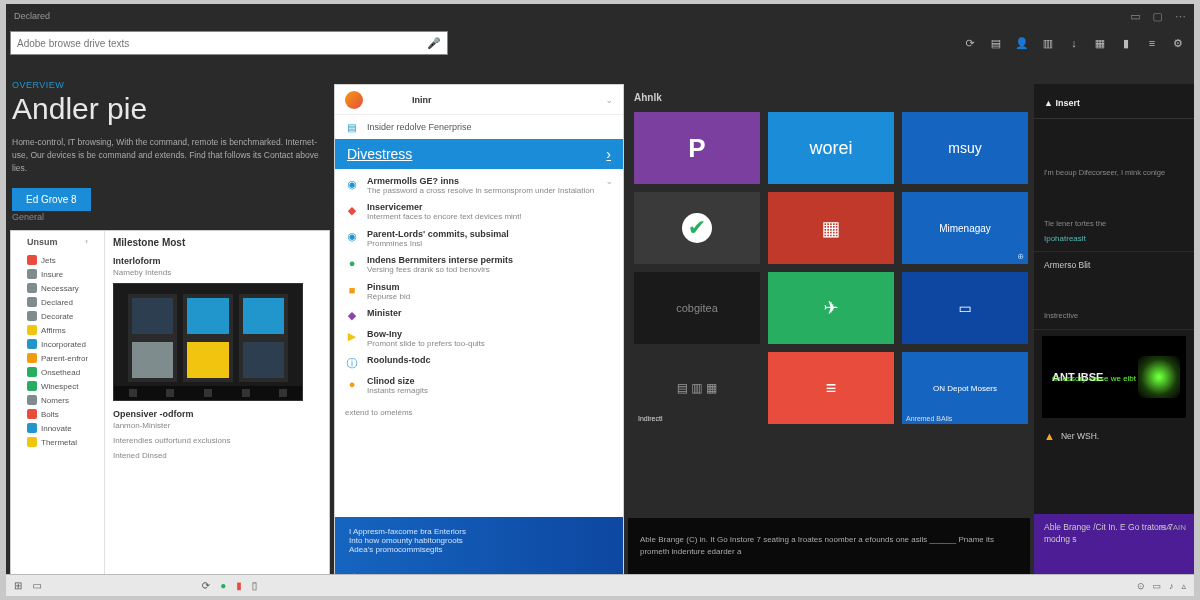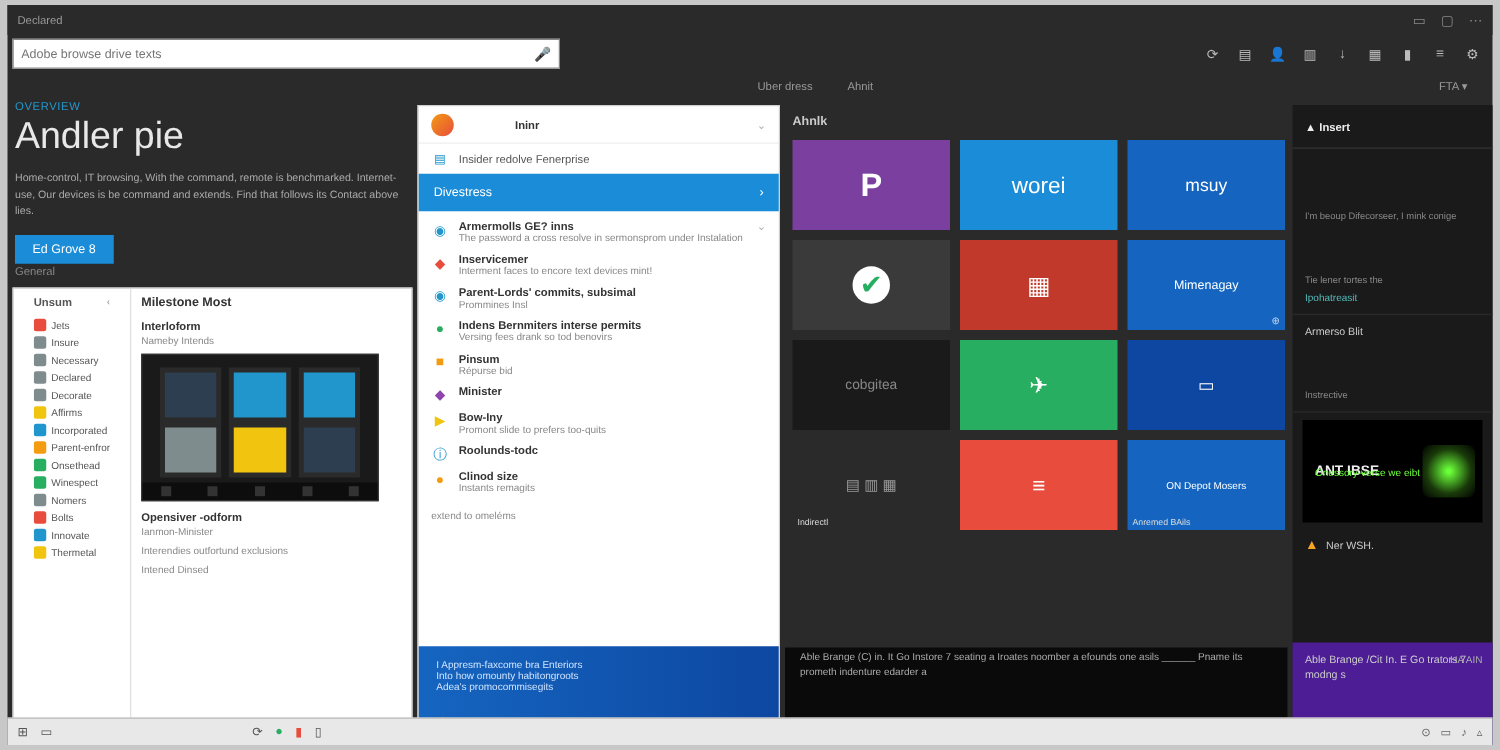--- a/index.html
+++ b/index.html
@@ -52,40 +52,40 @@
 .lp-thumb-bar span { width: 8px; height: 8px; background: #333; }
 
 
 .mid-panel { position: absolute; left: 328px; top: 80px; width: 290px; bottom: 0; background: #fff; border: 1px solid #d0d0d0; }
 .mid-head { height: 30px; display: flex; align-items: center; padding: 0 10px; border-bottom: 1px solid #eee; gap: 8px; }
 .mid-head .avatar { width: 18px; height: 18px; border-radius: 50%; background: linear-gradient(135deg,#f39c12,#e74c3c); flex-shrink: 0; }
 .mid-head .label { font-size: 9px; color: #333; font-weight: 600; margin-left: 41px; }
 .mid-head .chev { margin-left: auto; color: #aaa; font-size: 9px; }
 .mid-row { display: flex; align-items: center; gap: 8px; padding: 5px 10px; font-size: 9px; color: #555; }
 .mid-row .ico { width: 14px; height: 14px; display: inline-flex; align-items: center; justify-content: center; font-size: 10px; flex-shrink: 0; }
-.mid-promo { background: #1a8cd8; color: #fff; height: 30px; display: flex; align-items: center; padding: 0 12px; font-size: 10px; justify-content: space-between; cursor: pointer; }
+.mid-promo { background: #1a8cd8; color: #fff; height: 30px; display: flex; align-items: center; padding: 0 12px; font-size: 14px; justify-content: space-between; cursor: pointer; text-decoration: underline; }
 .mid-list { padding: 4px 0; }
 .mid-item { padding: 3px 10px 3px 10px; display: flex; gap: 8px; align-items: flex-start; cursor: pointer; }
 .mid-item .ico { width: 14px; height: 14px; flex-shrink: 0; margin-top: 1px; display: inline-flex; align-items: center; justify-content: center; font-size: 11px; }
 .mid-item .txt { flex: 1; }
 .mid-item .title { font-size: 9px; color: #333; font-weight: 600; }
 .mid-item .sub { font-size: 8px; color: #888; line-height: 1.3; }
 .mid-item .x { color: #aaa; font-size: 9px; }
 .mid-footer { position: absolute; bottom: 0; left: 0; right: 0; height: 78px; background: linear-gradient(90deg,#1565c0,#0d47a1); color: #cfe4ff; padding: 10px 14px; font-size: 8px; }
 .mid-footer .phone { font-size: 20px; color: #cfe4ff; margin-top: 18px; }
 
 
 .tile-area { position: absolute; left: 622px; top: 80px; width: 402px; bottom: 0; }
 .tile-head { height: 26px; display: flex; align-items: center; padding: 0 6px; }
 .tile-head span { color: #ccc; font-size: 10px; font-weight: 600; }
 .tile-grid { display: grid; grid-template-columns: repeat(3, 126px); grid-auto-rows: 72px; gap: 8px; padding: 2px 6px; }
 .tile { display: flex; align-items: center; justify-content: center; color: #fff; font-size: 16px; cursor: pointer; position: relative; overflow: hidden; }
 .tile .cap { position: absolute; bottom: 2px; left: 4px; font-size: 7px; color: #ddd; }
 .tile .corner { position: absolute; bottom: 3px; right: 4px; font-size: 8px; color: rgba(255,255,255,0.7); }
-.tile-footer { position: absolute; bottom: 0; left: 0; right: 0; height: 78px; background: #0a0a0a; color: #aaa; padding: 2px 12px; font-size: 8px; line-height: 1.5; }
+.tile-footer { position: absolute; bottom: 0; left: 0; right: 0; height: 78px; background: #0a0a0a; color: #aaa; padding: 16px 12px; font-size: 8px; line-height: 1.5; }
 
 
 .right-col { position: absolute; left: 1028px; top: 80px; right: 0; bottom: 0; background: #1a1a1a; }
 .rc-head { padding: 8px 10px; border-bottom: 1px solid #333; }
 .rc-head .t { color: #eee; font-size: 9px; font-weight: 600; }
 .rc-block { padding: 8px 10px; border-bottom: 1px solid #2a2a2a; }
 .rc-block .line { color: #888; font-size: 7.5px; line-height: 1.5; margin-top: 40px; }
 .rc-block .link { color: #5bb; font-size: 8px; margin-top: 4px; cursor: pointer; }
 .rc-block .cat { color: #ccc; font-size: 8.5px; margin-bottom: 2px; }
 .rc-thumb { height: 82px; background: #000; position: relative; margin: 6px 8px; display: flex; align-items: center; }
@@ -131,25 +131,20 @@
       <span>👤</span>
       <span>▥</span>
       <span>↓</span>
       <span>▦</span>
       <span>▮</span>
       <span>≡</span>
       <span>⚙</span>
     </div>
   </div>
 
-  <div class="tabs-row">
-    <span>Uber dress</span>
-    <span>Ahnit</span>
-    <span class="extra">FTA  ▾</span>
-  </div>
 
   <div class="hero">
     <div class="eyebrow">OVERVIEW</div>
     <h1>Andler pie</h1>
     <p>Home-control, IT browsing, With the command, remote is benchmarked. Internet-use, Our devices is be command and extends. Find that follows its Contact above lies.</p>
     <div class="cta">Ed Grove 8</div>
   </div>
 
   <div class="left-title-row">General</div>
 

